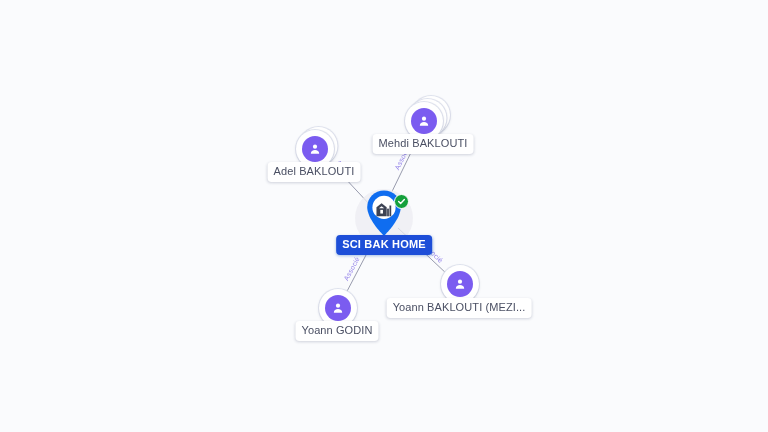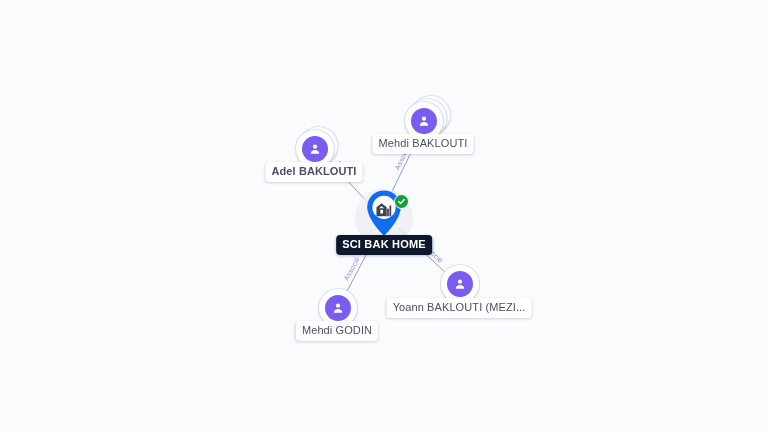--- a/index.html
+++ b/index.html
@@ -105,21 +105,21 @@
     font-size: 11px;
     line-height: 1;
     padding: 4px 6px 5px 6px;
     border-radius: 4px;
     background: #ffffff;
     color: #4a4f63;
     box-shadow: 0 1px 3px rgba(40,50,90,0.20);
     letter-spacing: .1px;
   }
   .node-label.primary {
-    background: #0f172a;
+    background: #1d4ed8;
     color: #ffffff;
     font-weight: bold;
     box-shadow: 0 1px 3px rgba(15,80,180,0.35);
     letter-spacing: .2px;
   }
 
   
   .edge-label {
     position: absolute;
     font-size: 7px;
@@ -190,21 +190,21 @@
           <div class="disc ghost1"></div>
           <div class="disc front">
             <div class="avatar-inner" style="background: rgb(123, 92, 240);">
               <svg width="14" height="14" viewBox="0 0 24 24" aria-hidden="true">
                 <circle cx="12" cy="8" r="3.6" fill="#ffffff"></circle>
                 <path d="M4.8 20c0-3.9 3.2-6.2 7.2-6.2s7.2 2.3 7.2 6.2z" fill="#ffffff"></path>
               </svg>
             </div>
           </div>
         </div>
-        <div class="node-label" style="left: -1px; top: 13px; font-weight: bold;">Adel BAKLOUTI</div>
+        <div class="node-label" style="left: -1px; top: 13px;">Adel BAKLOUTI</div>
       </div>
       <div class="node" style="left: 460px; top: 284px;">
         <div class="avatar-stack">
           <div class="disc front">
             <div class="avatar-inner" style="background: rgb(123, 92, 240);">
               <svg width="14" height="14" viewBox="0 0 24 24" aria-hidden="true">
                 <circle cx="12" cy="8" r="3.6" fill="#ffffff"></circle>
                 <path d="M4.8 20c0-3.9 3.2-6.2 7.2-6.2s7.2 2.3 7.2 6.2z" fill="#ffffff"></path>
               </svg>
             </div>
@@ -216,17 +216,17 @@
         <div class="avatar-stack">
           <div class="disc front">
             <div class="avatar-inner" style="background: rgb(123, 92, 240);">
               <svg width="14" height="14" viewBox="0 0 24 24" aria-hidden="true">
                 <circle cx="12" cy="8" r="3.6" fill="#ffffff"></circle>
                 <path d="M4.8 20c0-3.9 3.2-6.2 7.2-6.2s7.2 2.3 7.2 6.2z" fill="#ffffff"></path>
               </svg>
             </div>
           </div>
         </div>
-        <div class="node-label" style="left: -1px; top: 13px;">Mehdi GODIN</div>
+        <div class="node-label" style="left: -1px; top: 13px;">Yoann GODIN</div>
       </div>
     </div>
 
 </div>
 
 </body></html>

